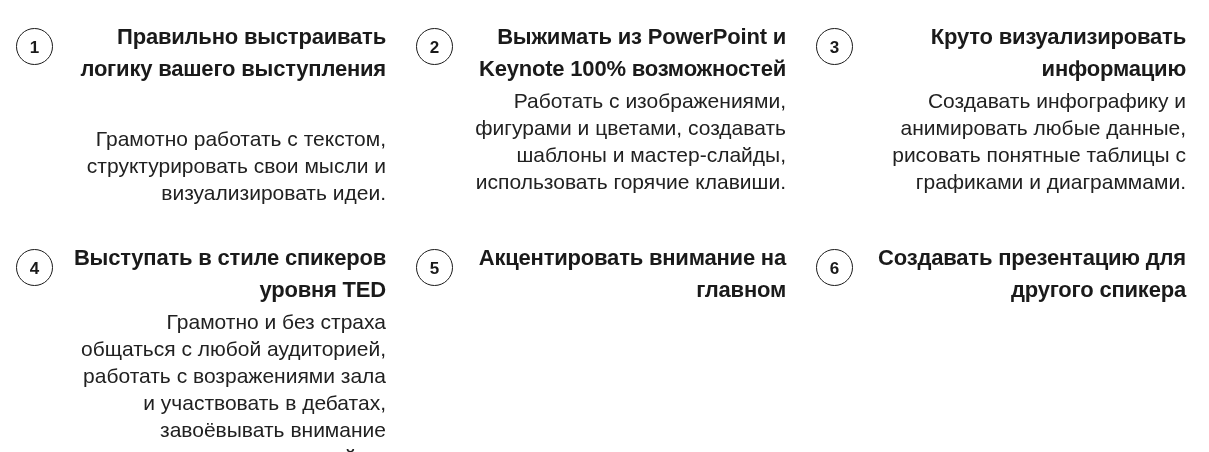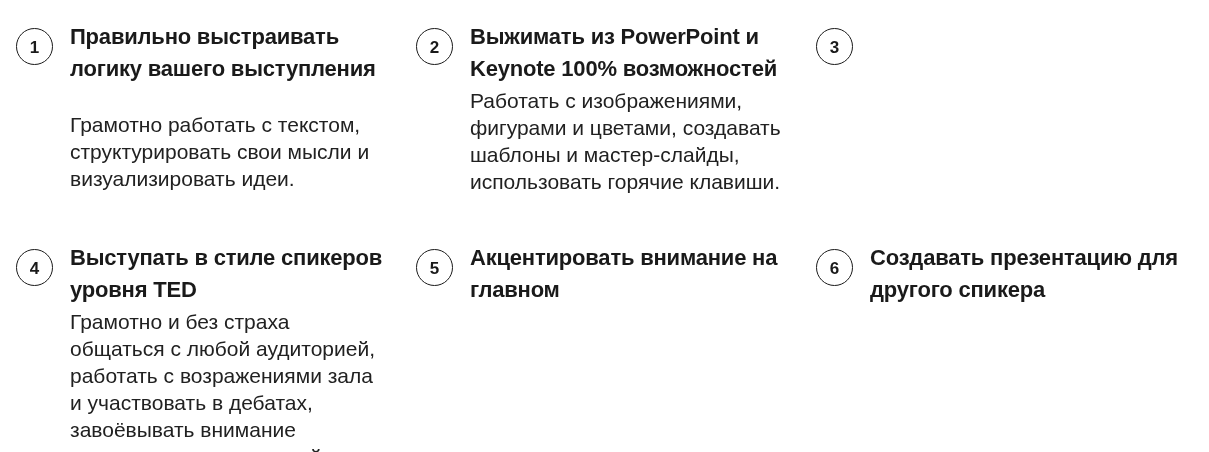--- a/index.html
+++ b/index.html
@@ -43,38 +43,39 @@
   .num-circle span {
     font-size: 17px;
     font-weight: bold;
     color: var(--circle-number);
     line-height: 1;
     transform: translateY(0.5px);
   }
   .card-content {
     width: 316px;
     margin-top: -6px;
+    text-align: right;
   }
   .card-title {
     margin: 0;
     font-size: 22px;
     font-weight: bold;
     line-height: 32px;
     letter-spacing: -0.2px;
     color: var(--heading-text);
     white-space: pre-line;
   }
   .card-desc {
     margin: 2px 0 0 0;
     font-size: 21px;
     line-height: 27px;
     color: var(--body-text);
   }
   .benefit-card.gap-lg .card-desc {
-    margin-top: 26px;
+    margin-top: 40px;
   }
 </style>
 </head>
 <body>
 
 <div class="benefits-grid">
 
   <div class="benefit-card gap-lg">
     <div class="num-circle">
       <span>1</span>
@@ -93,20 +94,25 @@
     <div class="card-content">
       <h3 class="card-title">Выжимать из PowerPoint и
 Keynote 100% возможностей</h3>
       <p class="card-desc">Работать с изображениями, фигурами и цветами, создавать шаблоны и мастер-слайды, использовать горячие клавиши.</p>
     </div>
   </div>
 
   <div class="benefit-card">
     <div class="num-circle">
       <span>3</span>
+    </div>
+    <div class="card-content">
+      <h3 class="card-title">Круто визуализировать
+информацию</h3>
+      <p class="card-desc">Создавать инфографику и анимировать любые данные, рисовать понятные таблицы с графиками и диаграммами.</p>
     </div>
   </div>
 
   <div class="benefit-card">
     <div class="num-circle">
       <span>4</span>
     </div>
     <div class="card-content">
       <h3 class="card-title">Выступать в стиле спикеров
 уровня TED</h3>

